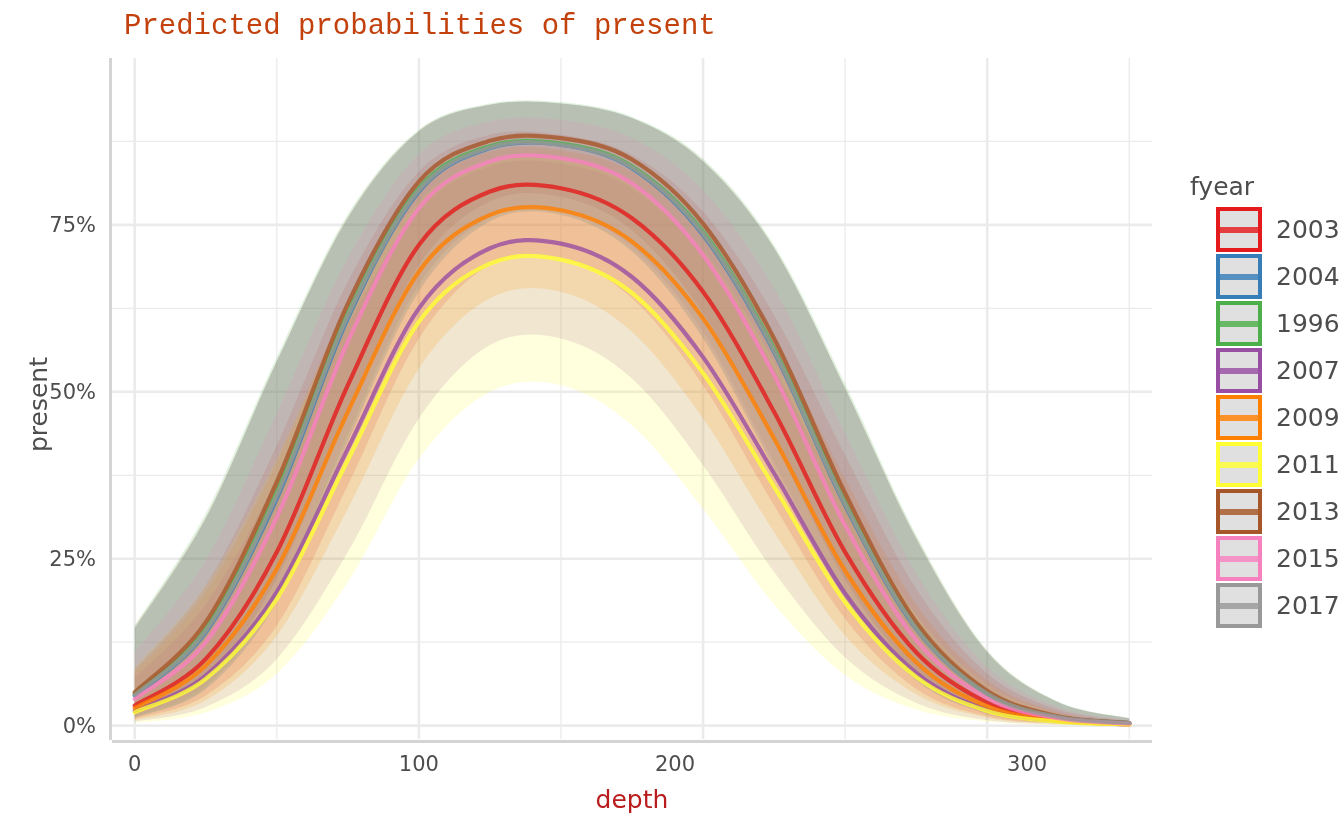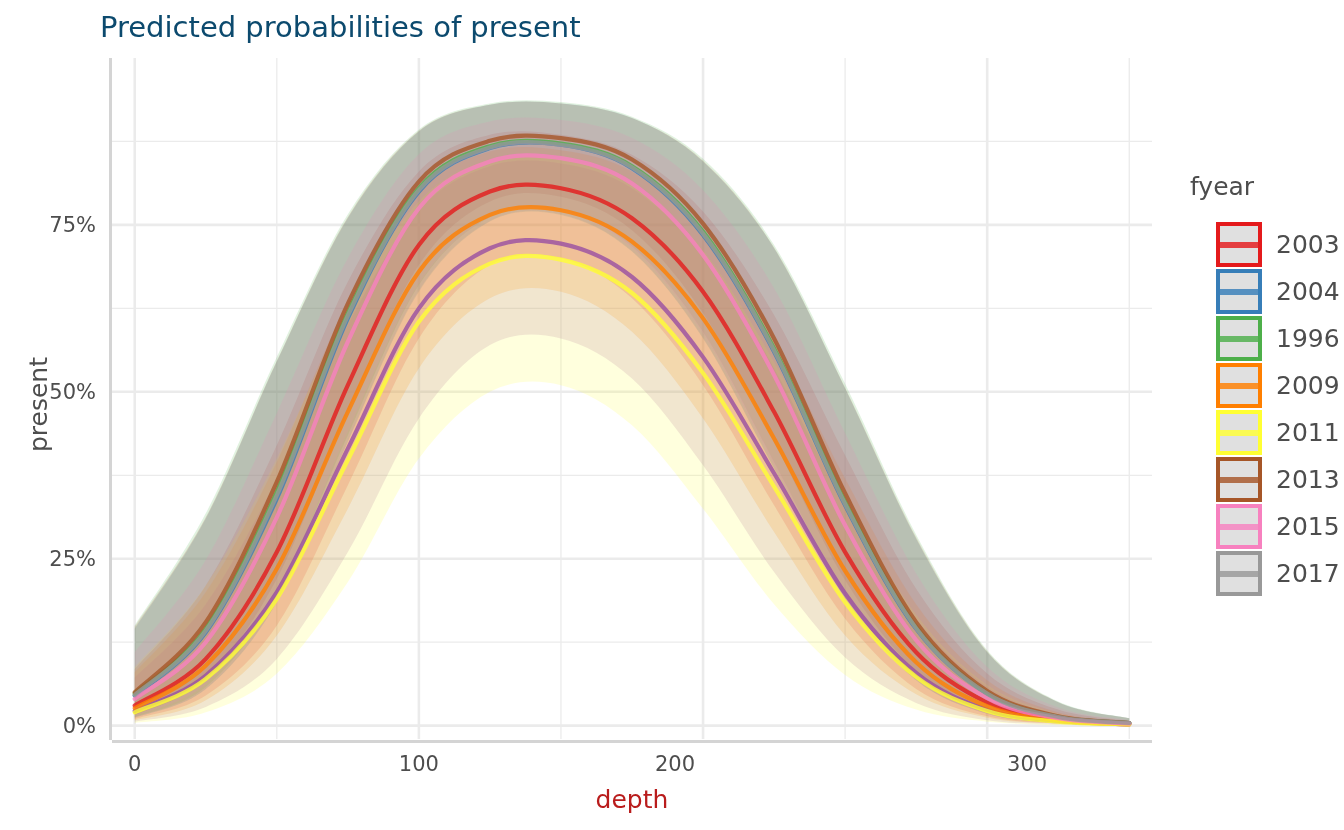--- a/index.html
+++ b/index.html
@@ -12,26 +12,27 @@
     position: relative;
     width: 1344px;
     height: 830px;
     background: #ffffff;
     overflow: hidden;
   }
 
   
   #chart-title {
     position: absolute;
-    left: 100px;
+    left: 124px;
     top: 10px;
     font-size: 29px;
-    color: #0c4a6e;
+    color: #c2410c;
     letter-spacing: 0px;
     white-space: nowrap;
+    font-family: Liberation Mono, monospace;
   }
 
   
   #x-axis-title {
     position: absolute;
     left: 112px;
     top: 785px;
     width: 1040px;
     text-align: center;
     font-size: 25px;
@@ -99,21 +100,21 @@
 
   
   #legend {
     position: absolute;
     left: 1188px;
     top: 172px;
   }
   #legend-title {
     font-size: 25px;
     color: #4d4d4d;
-    margin: 0 0 20px 2px;
+    margin: 0 0 5px 2px;
   }
   .legend-row {
     display: flex;
     align-items: center;
     height: 47px;
     padding-left: 28px;
   }
   .legend-key {
     width: 46px;
     height: 45px;
@@ -220,20 +221,26 @@
           </div>
           <div class="legend-label">2004</div>
         </div>
         <div class="legend-row">
           <div class="legend-key" style="border-color: rgb(77, 175, 74);">
             <div class="legend-key-line" style="background: rgb(77, 175, 74); opacity: 0.82;"></div>
           </div>
           <div class="legend-label">1996</div>
         </div>
         <div class="legend-row">
+          <div class="legend-key" style="border-color: rgb(152, 78, 163);">
+            <div class="legend-key-line" style="background: rgb(152, 78, 163); opacity: 0.82;"></div>
+          </div>
+          <div class="legend-label">2007</div>
+        </div>
+        <div class="legend-row">
           <div class="legend-key" style="border-color: rgb(255, 127, 0);">
             <div class="legend-key-line" style="background: rgb(255, 127, 0); opacity: 0.82;"></div>
           </div>
           <div class="legend-label">2009</div>
         </div>
         <div class="legend-row">
           <div class="legend-key" style="border-color: rgb(255, 255, 51);">
             <div class="legend-key-line" style="background: rgb(255, 255, 51); opacity: 0.82;"></div>
           </div>
           <div class="legend-label">2011</div>

